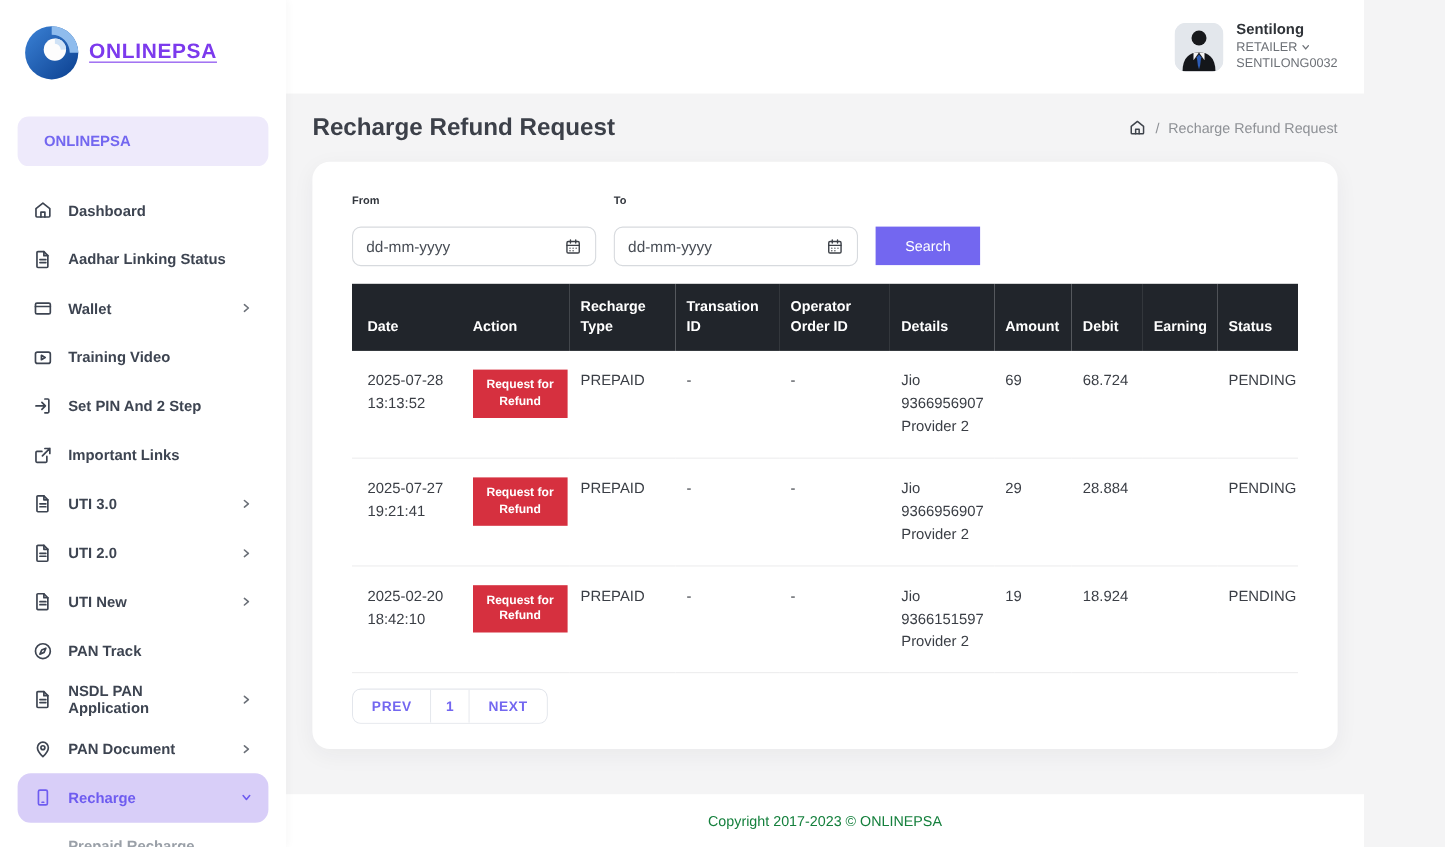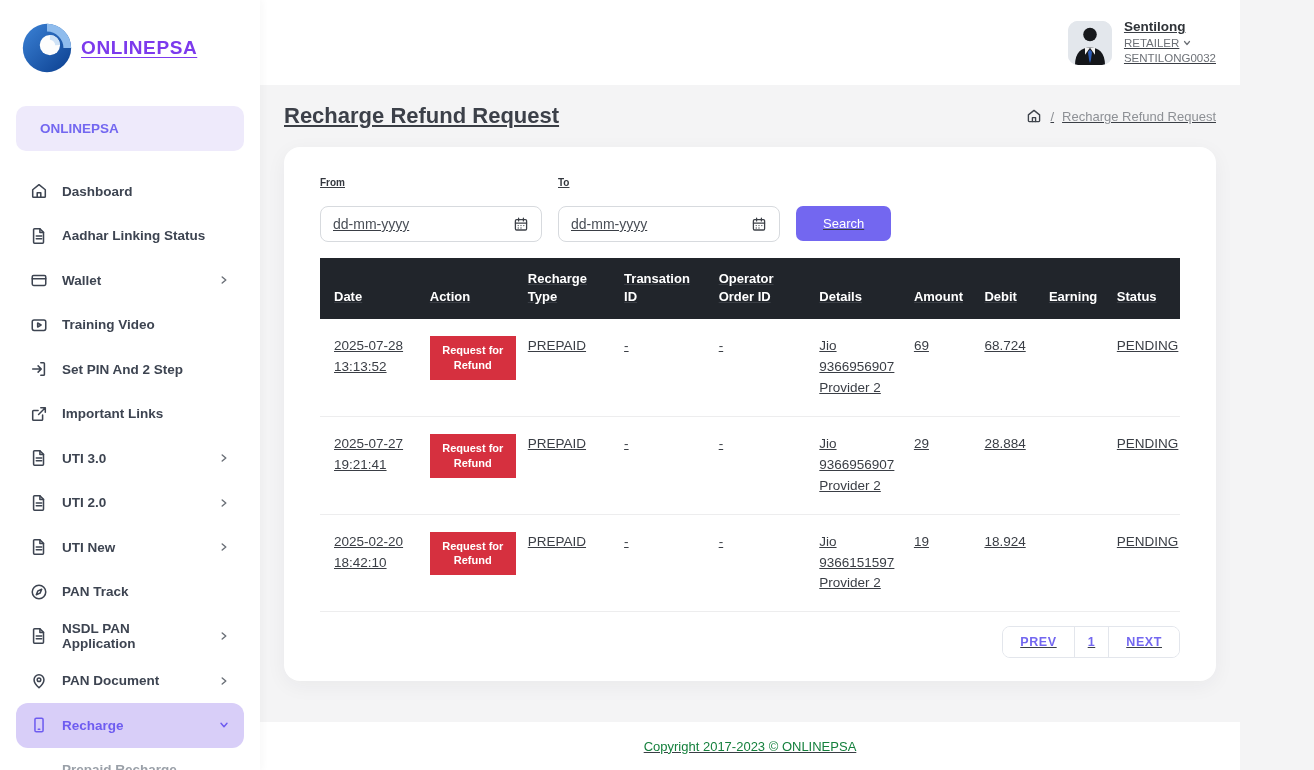--- a/index.html
+++ b/index.html
@@ -32,21 +32,21 @@
     padding: 0 14px; border-radius: 12px; color: #3d4451;
     font-weight: 600; font-size: 13.5px; cursor: pointer;
   }
   .menu-item .mi-icon { display: flex; color: #3d4451; }
   .menu-item .chev { margin-left: auto; display: flex; color: #6b7078; }
   .menu-item.active { background: #d8cef8; color: #6e5cf0; }
   .menu-item.active .mi-icon, .menu-item.active .chev { color: #6e5cf0; }
   .menu-item.sub { padding-left: 46px; color: #9aa0a8; font-weight: 600; }
 
   
-  .main { display: flex; flex-direction: column; width: 980px; height: 770px; text-decoration: underline; }
+  .main { display: flex; flex-direction: column; width: 980px; height: 770px; }
   .topbar {
     height: 85px; background: #fff; display: flex; align-items: center;
     justify-content: flex-end; padding-right: 24px; flex-shrink: 0;
   }
   .user { display: flex; align-items: center; gap: 12px; cursor: pointer; }
   .avatar { width: 44px; height: 44px; border-radius: 10px; background: #dfe3e9; overflow: hidden; flex-shrink: 0; }
   .user-name { font-size: 13.5px; font-weight: 700; color: #2f3338; line-height: 1.25; }
   .user-role, .user-id { font-size: 11.5px; color: #6d7177; line-height: 1.3; display: flex; align-items: center; gap: 3px; }
 
   .content { flex: 1; padding: 16px 24px 0; overflow: hidden; }
@@ -65,21 +65,21 @@
   .filter-col { width: 222px; }
   .filter-label { font-weight: 700; font-size: 10px; color: #33373e; margin-bottom: 18px; }
   .date-input {
     height: 36px; border: 1px solid #d7dade; border-radius: 8px;
     display: flex; align-items: center; justify-content: space-between;
     padding: 0 12px; font-size: 14px; color: #494e56; background: #fff; cursor: text;
   }
   .date-input .cal { display: flex; color: #3c4047; cursor: pointer; }
   .search-btn {
     height: 35px; padding: 0 27px; background: #7367f0; color: #fff; border: none;
-    border-radius: 7px; font-size: 13px; font-family: inherit; cursor: pointer; margin-bottom: 1px;
+    border-radius: 0; font-size: 13px; font-family: inherit; cursor: pointer; margin-bottom: 1px;
   }
 
   
   table { width: 100%; border-collapse: collapse; table-layout: fixed; }
   thead th {
     background: #21252b; color: #fff; font-size: 13px; font-weight: 700;
     text-align: left; vertical-align: bottom; padding: 12px 10px 14px;
     line-height: 1.35;
   }
   thead th:first-child { padding-left: 14px; }
@@ -88,21 +88,21 @@
     border-bottom: 1px solid #ededee; line-height: 1.55;
   }
   tbody td:first-child { padding-left: 14px; }
   .action-btn {
     background: #d6303f; color: #fff; border: none; border-radius: 0;
     font-size: 11px; font-weight: 700; padding: 7px 9px; line-height: 1.35;
     text-align: center; width: 86px; font-family: inherit; cursor: pointer;
   }
 
   
-  .pagination { display: flex; justify-content: flex-end; margin-top: 14px; }
+  .pagination { display: flex; margin-top: 14px; }
   .page-group { display: flex; border: 1px solid #e3e6ec; border-radius: 8px; overflow: hidden; background: #fff; }
   .page-btn {
     padding: 8px 17px; font-size: 12.5px; font-weight: 600; color: #7367f0;
     border-right: 1px solid #e3e6ec; letter-spacing: .6px; cursor: pointer; background: #fff;
     font-family: inherit; border-top: none; border-bottom: none; border-left: none;
   }
   .page-btn.num { padding: 8px 13px; }
   .page-btn:last-child { border-right: none; }
 
   footer {

